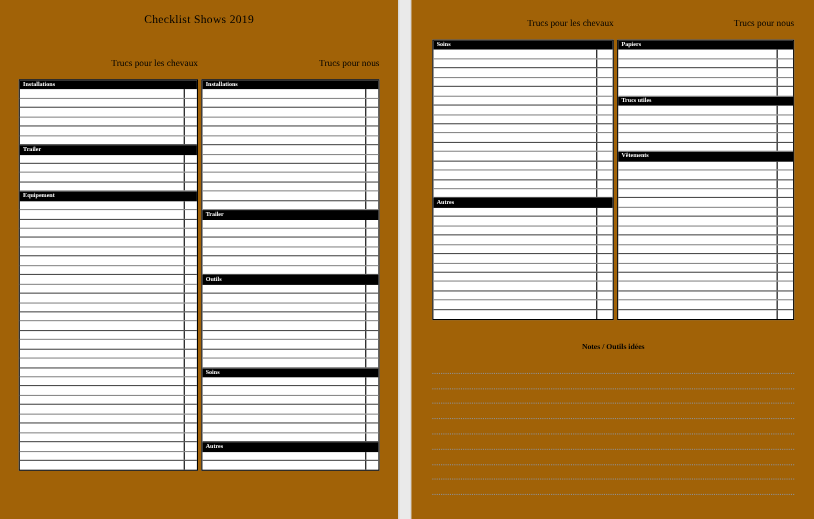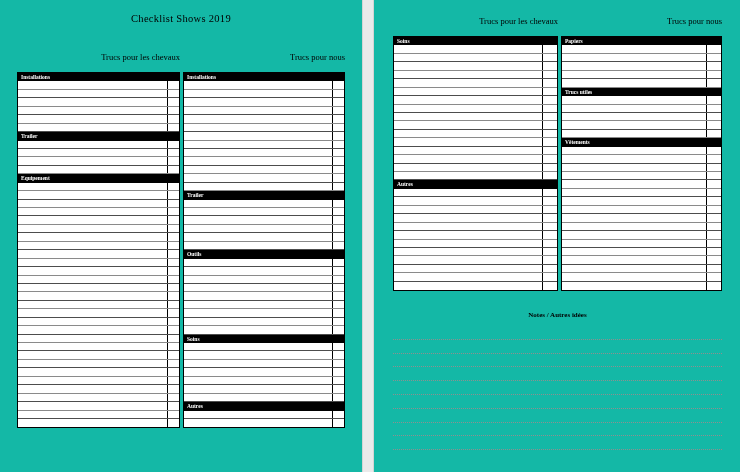--- a/index.html
+++ b/index.html
@@ -2,21 +2,21 @@
 <html><head>
 <meta charset="utf-8">
 <style>
   html,body{margin:0;padding:0;}
   body{
     width:740px;height:472px;position:relative;overflow:hidden;
     background:#ffffff;
     font-family:"Liberation Serif", serif;
     color:#000;
   }
-  .page{position:absolute;top:0;height:472px;background:#14b8a6;}
+  .page{position:absolute;top:0;height:472px;background:#a16207;}
   .page-left{left:0;width:362px;}
   .page-right{left:374px;width:366px;}
   .page-gap{
     position:absolute;top:0;left:362px;width:12px;height:472px;
     background:#eaeaea;
     border-left:1px solid #d4d4d4;border-right:1px solid #d4d4d4;
     box-sizing:border-box;
   }
   .doc-title{
     position:absolute;top:13px;left:0;width:100%;
@@ -624,21 +624,21 @@
       </div>
       <div class="crow">
         <div class="cell-main"></div>
         <div class="cell-check"></div>
       </div>
       <div class="crow">
         <div class="cell-main"></div>
         <div class="cell-check"></div>
       </div>
     </div>
-  <div class="notes-title">Notes / Autres idées</div>
+  <div class="notes-title">Notes / Outils idées</div>
   <div class="notes-lines" id="notes-lines">
       <div class="dotline"></div>
       <div class="dotline"></div>
       <div class="dotline"></div>
       <div class="dotline"></div>
       <div class="dotline"></div>
       <div class="dotline"></div>
       <div class="dotline"></div>
       <div class="dotline"></div>
       <div class="dotline"></div>

